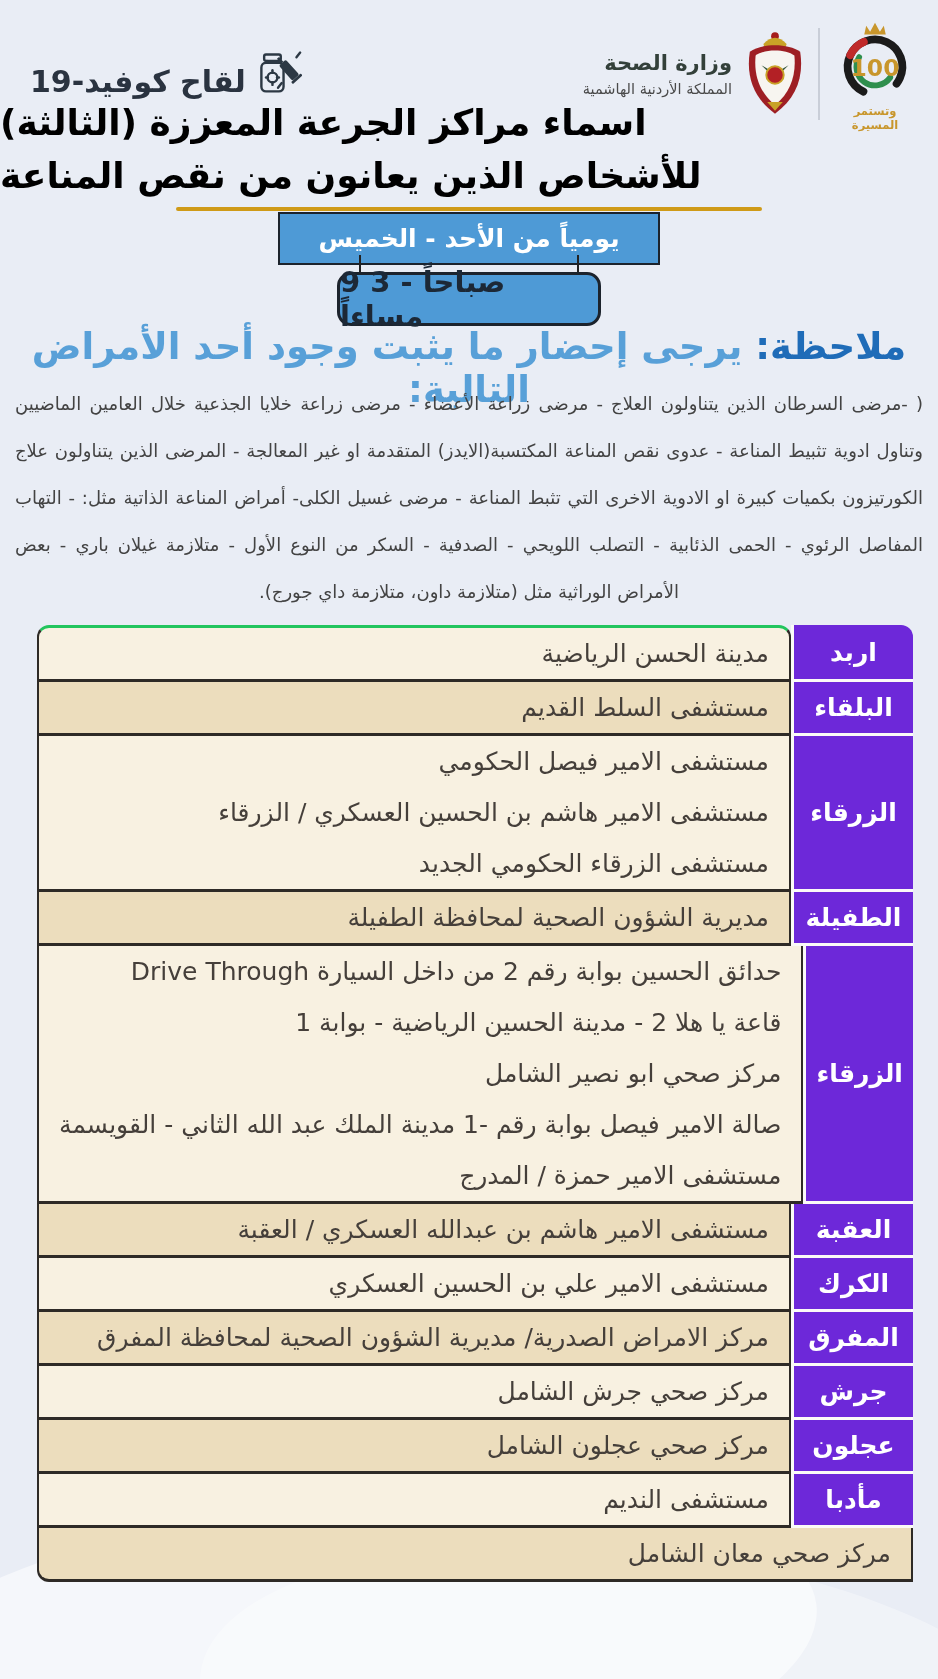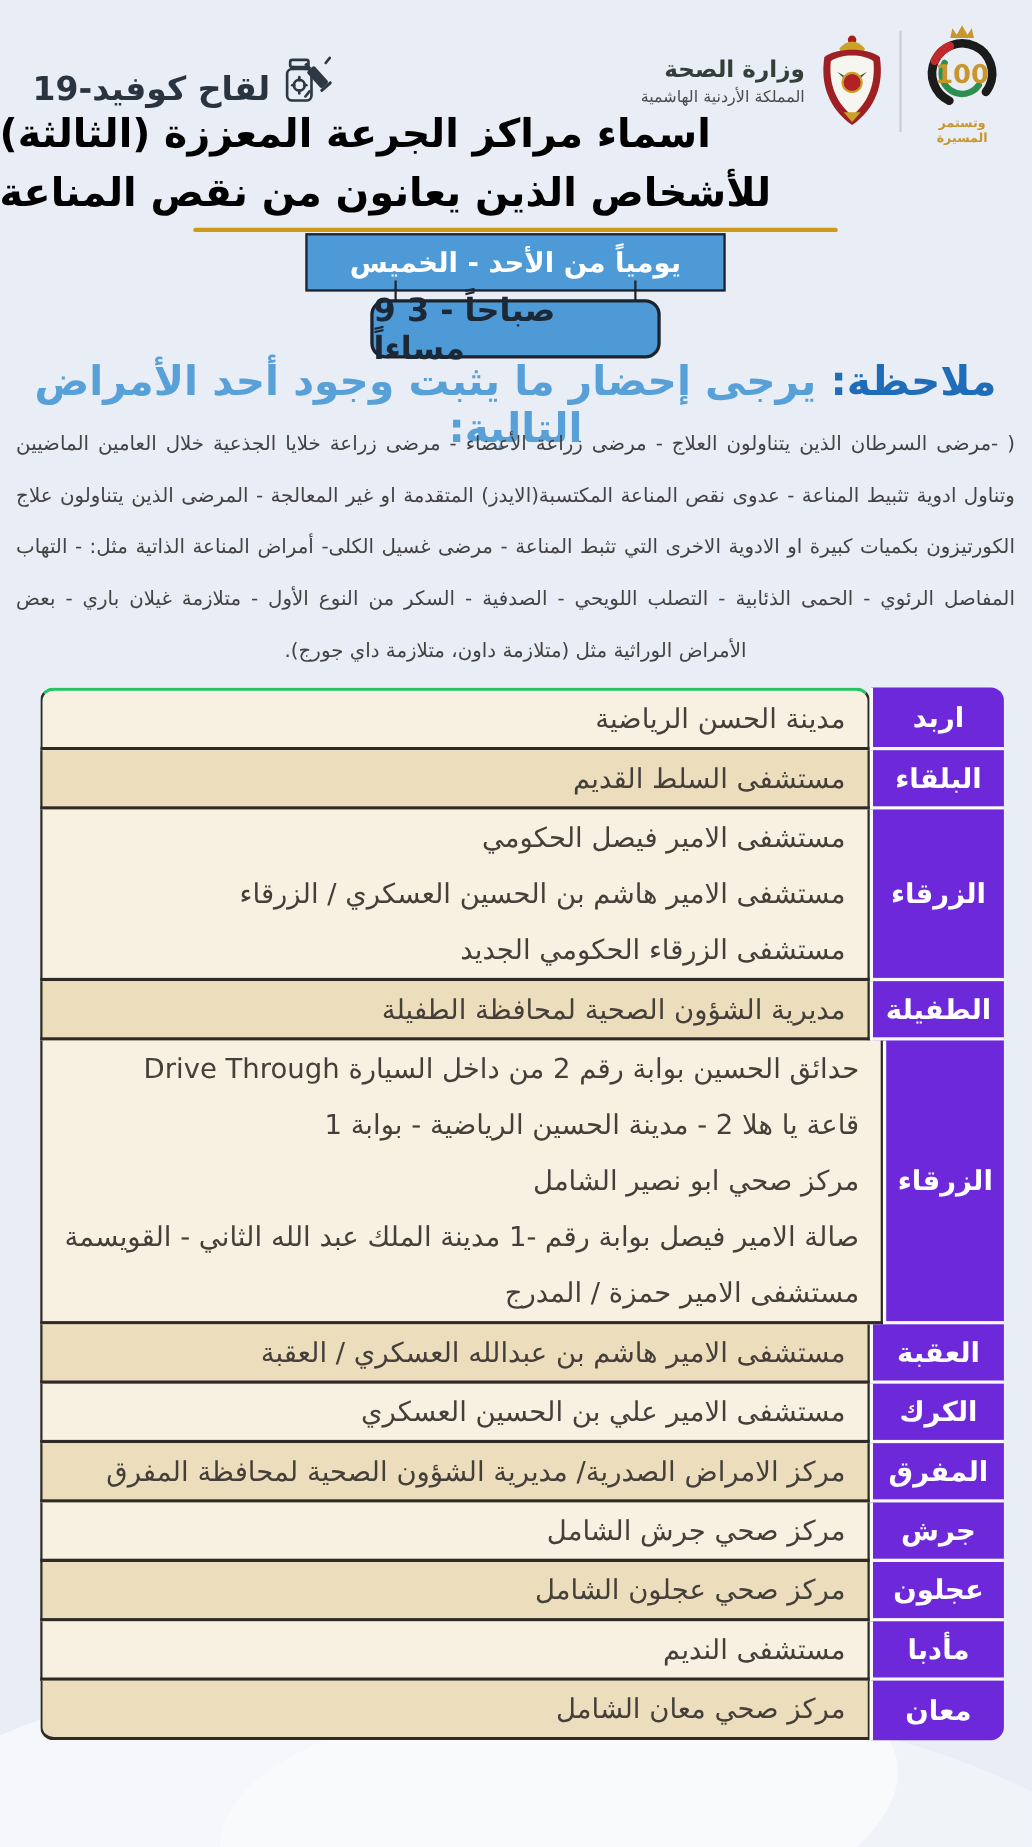--- a/index.html
+++ b/index.html
@@ -227,20 +227,19 @@
     </div>
 
     <div class="trow">
       <div class="gcell">مأدبا</div>
       <div class="ccell light">
         <div class="item">مستشفى النديم</div>
       </div>
     </div>
 
     <div class="trow">
-      <div class="gcell">معان</div>
       <div class="ccell dark">
         <div class="item">مركز صحي معان الشامل</div>
       </div>
     </div>
 
   </div>
 </div>
 
 </body></html>

